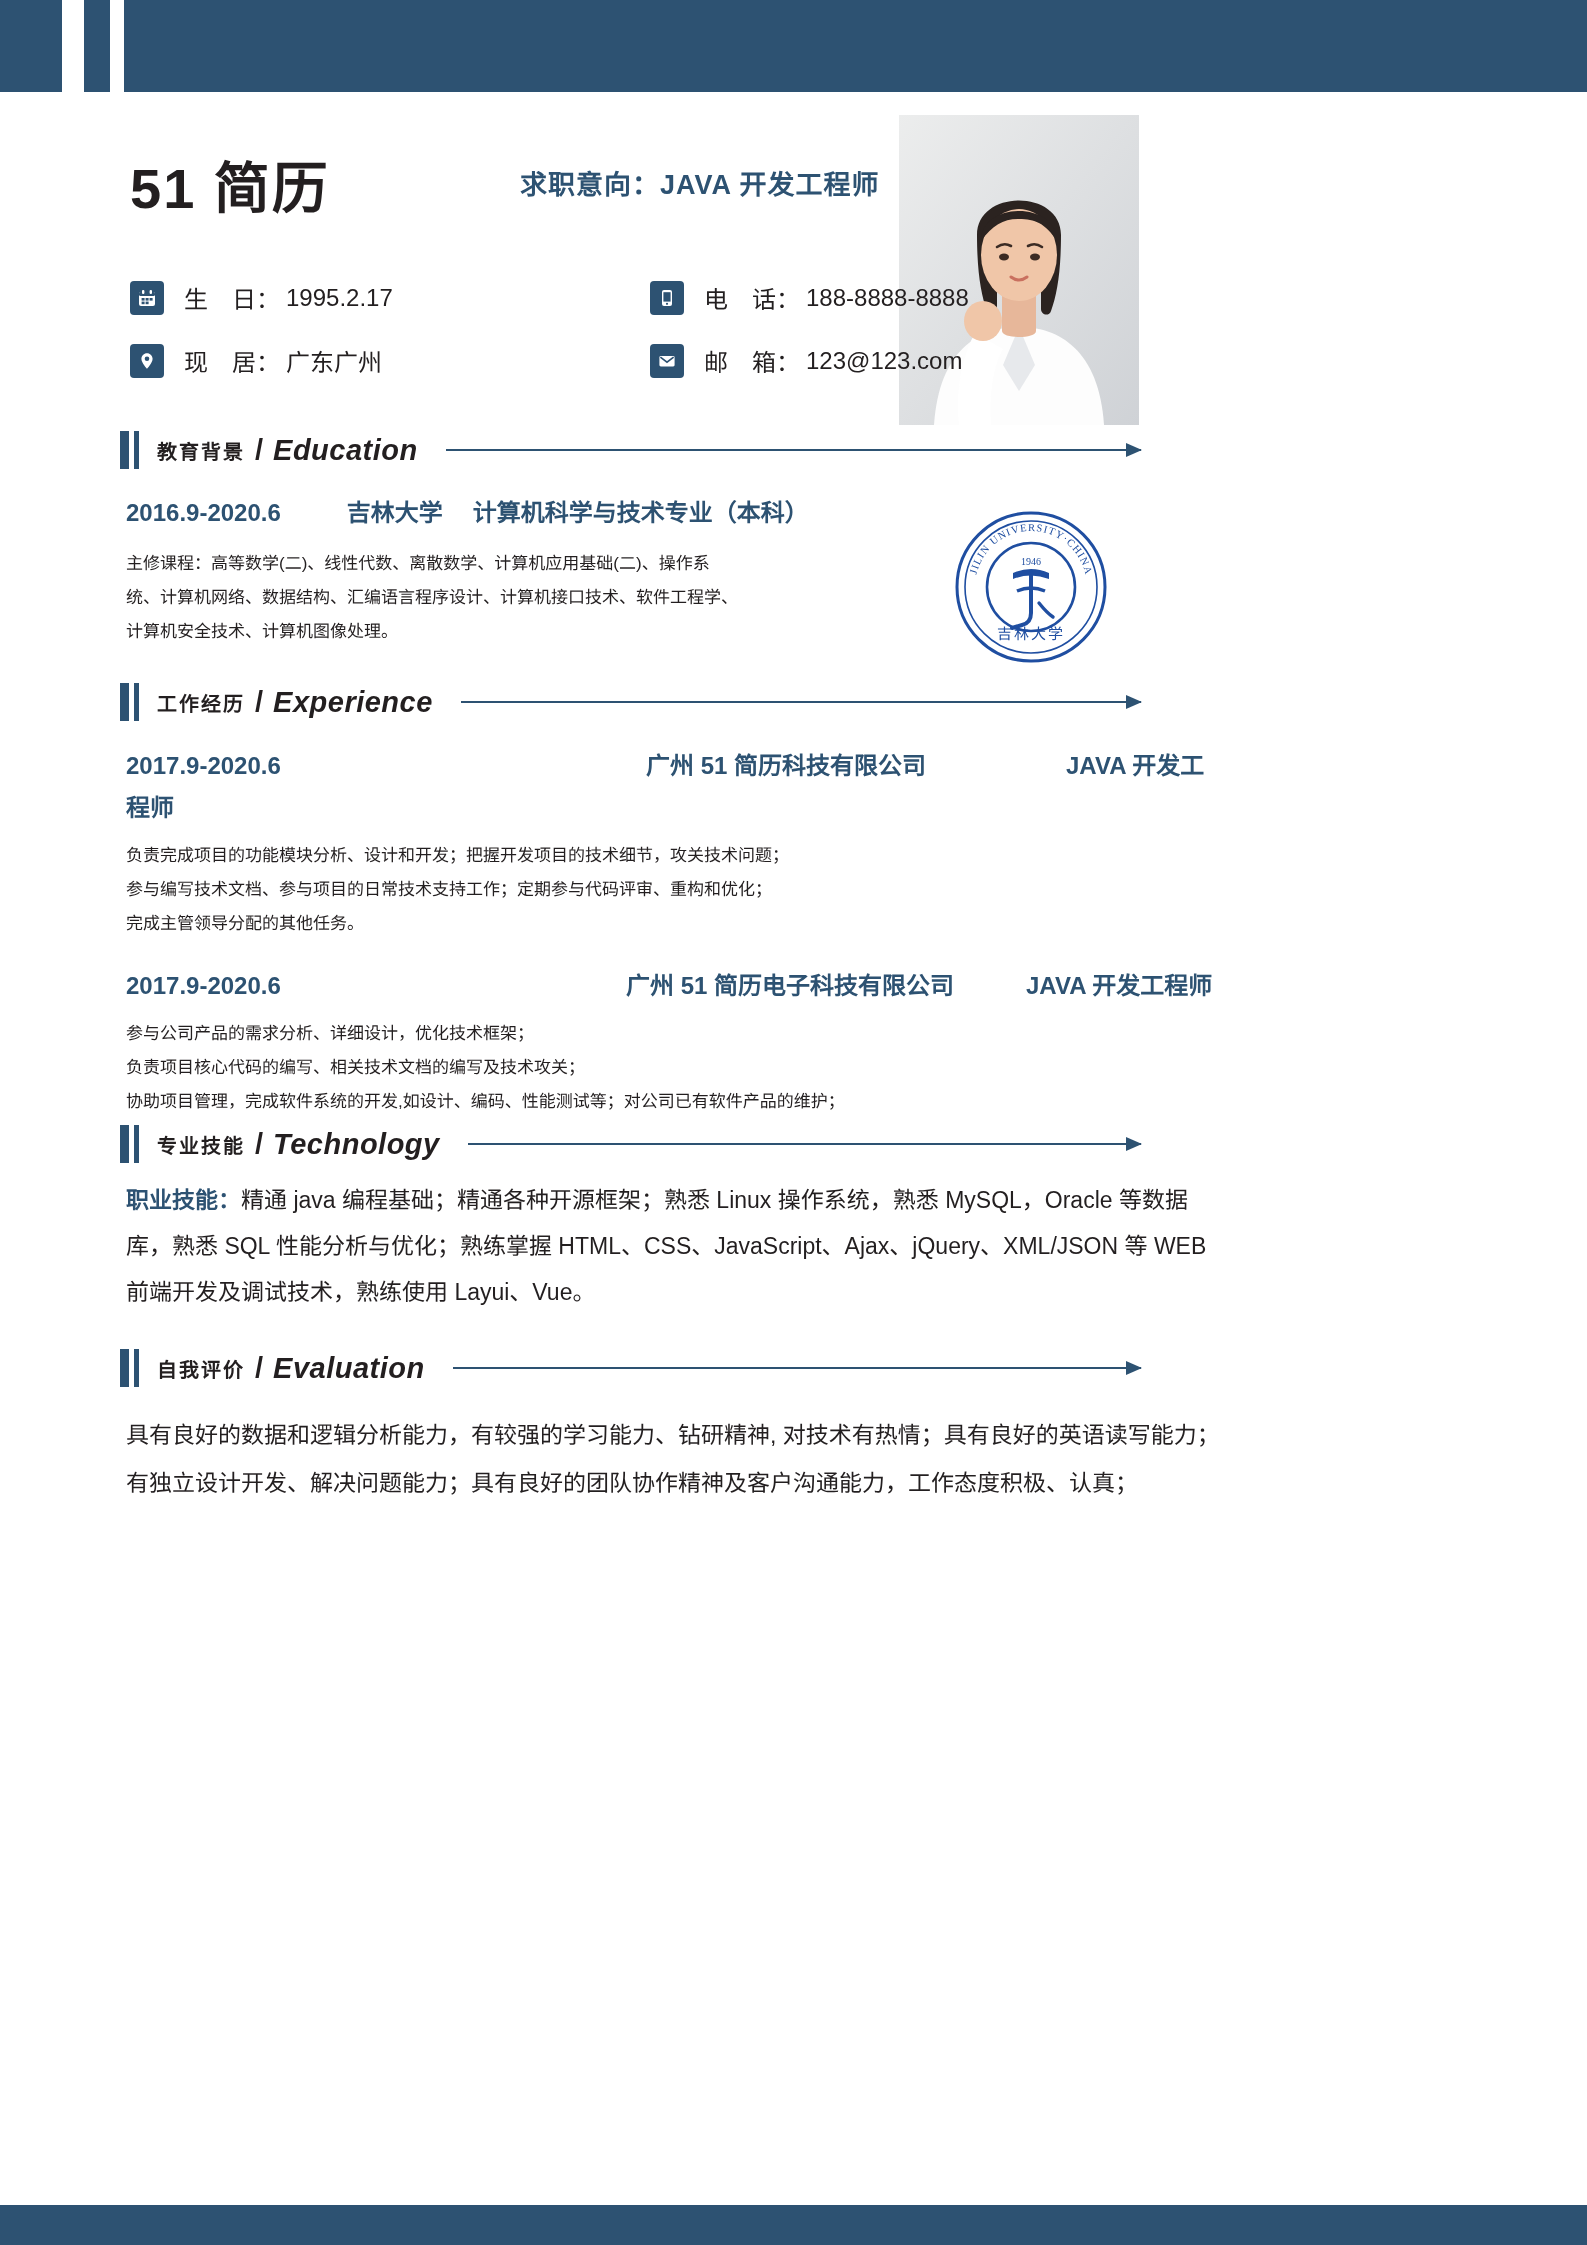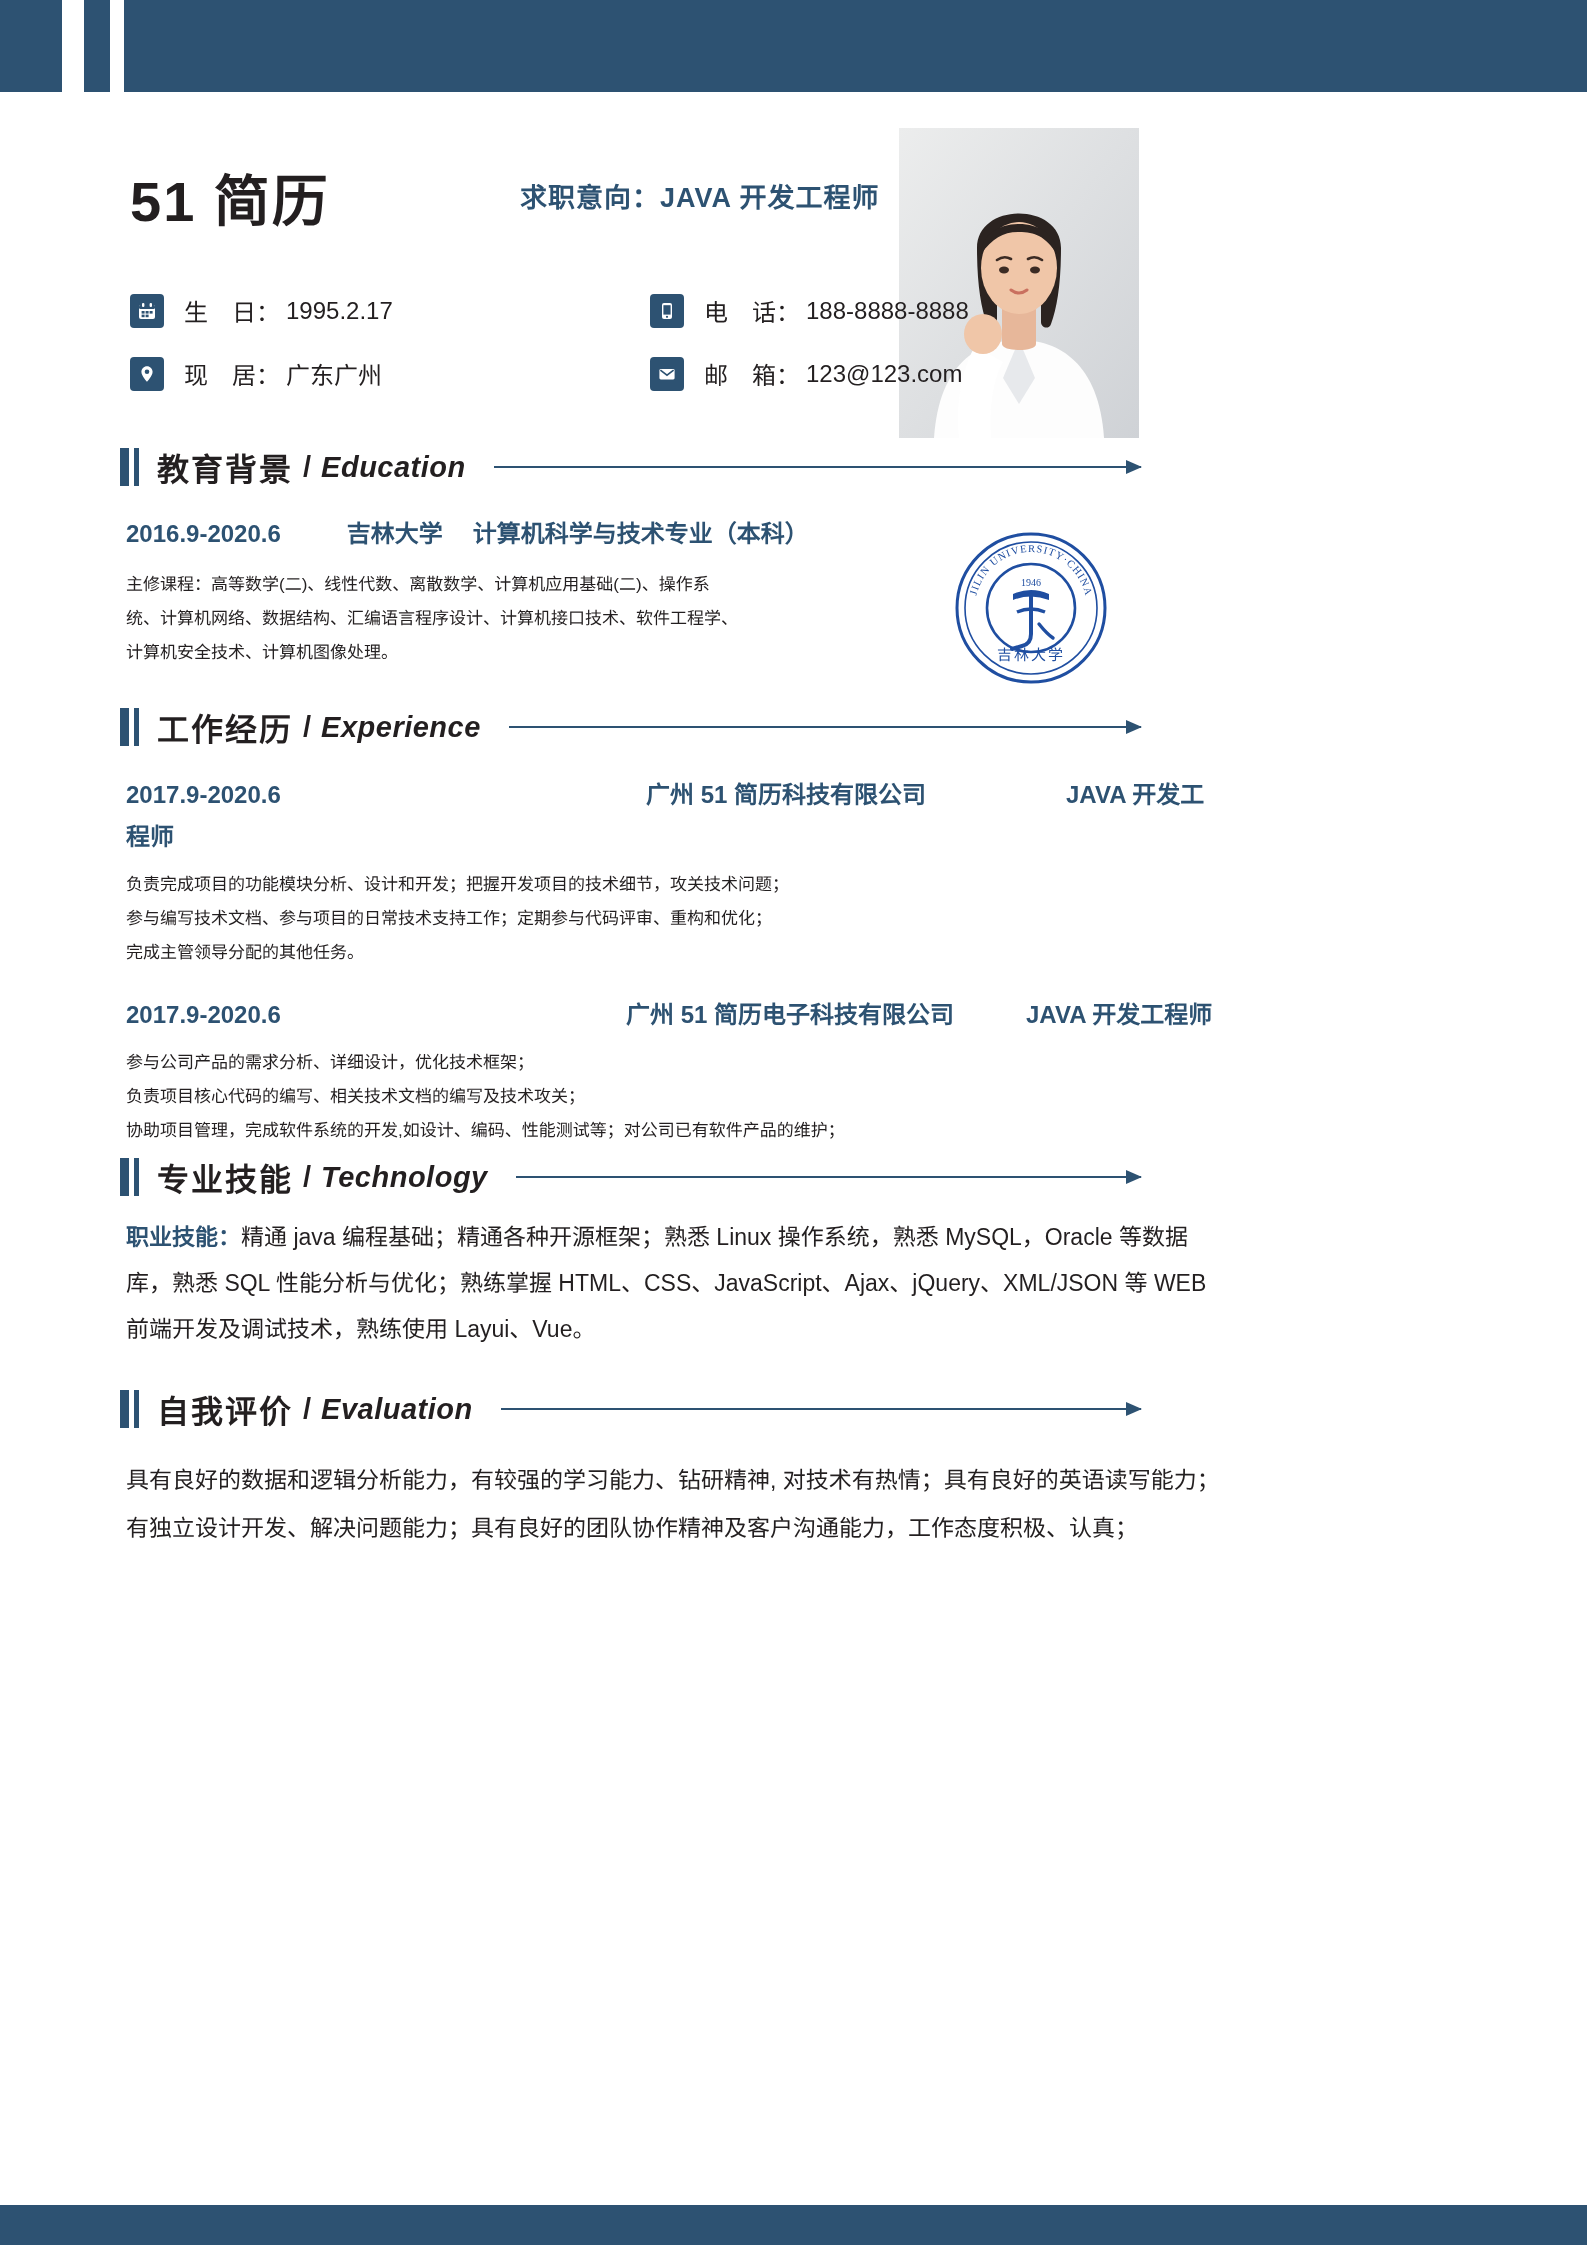--- a/index.html
+++ b/index.html
@@ -39,21 +39,21 @@
     width: 1587px; height: 40px;
     background: #2d5272;
   }
 
   
   .page {
     position: absolute;
     top: 92px; left: 0;
     width: 1261px;
     height: 2113px;
-    padding: 16px 120px;
+    padding: 3px 120px;
   }
 
   
   .header {
     position: relative;
     height: 330px;
   }
   .name-title {
     position: absolute;
     top: 48px; left: 10px;
@@ -118,21 +118,21 @@
   .section-head {
     display: flex;
     align-items: center;
     margin-top: 6px;
     margin-bottom: 10px;
   }
   .sh-bars { display: flex; margin-right: 18px; flex: 0 0 auto; }
   .sh-bar1 { width: 9px; height: 38px; background: #2d5272; margin-right: 5px; }
   .sh-bar2 { width: 5px; height: 38px; background: #2d5272; }
   .sh-cn {
-    font-size: 32px;
+    font-size: 20px;
     font-weight: bold;
     color: #231f20;
     letter-spacing: 2px;
     text-align: right;
   }
   .sh-slash {
     font-size: 29px;
     font-weight: bold;
     color: #231f20;
     margin: 0 10px;

